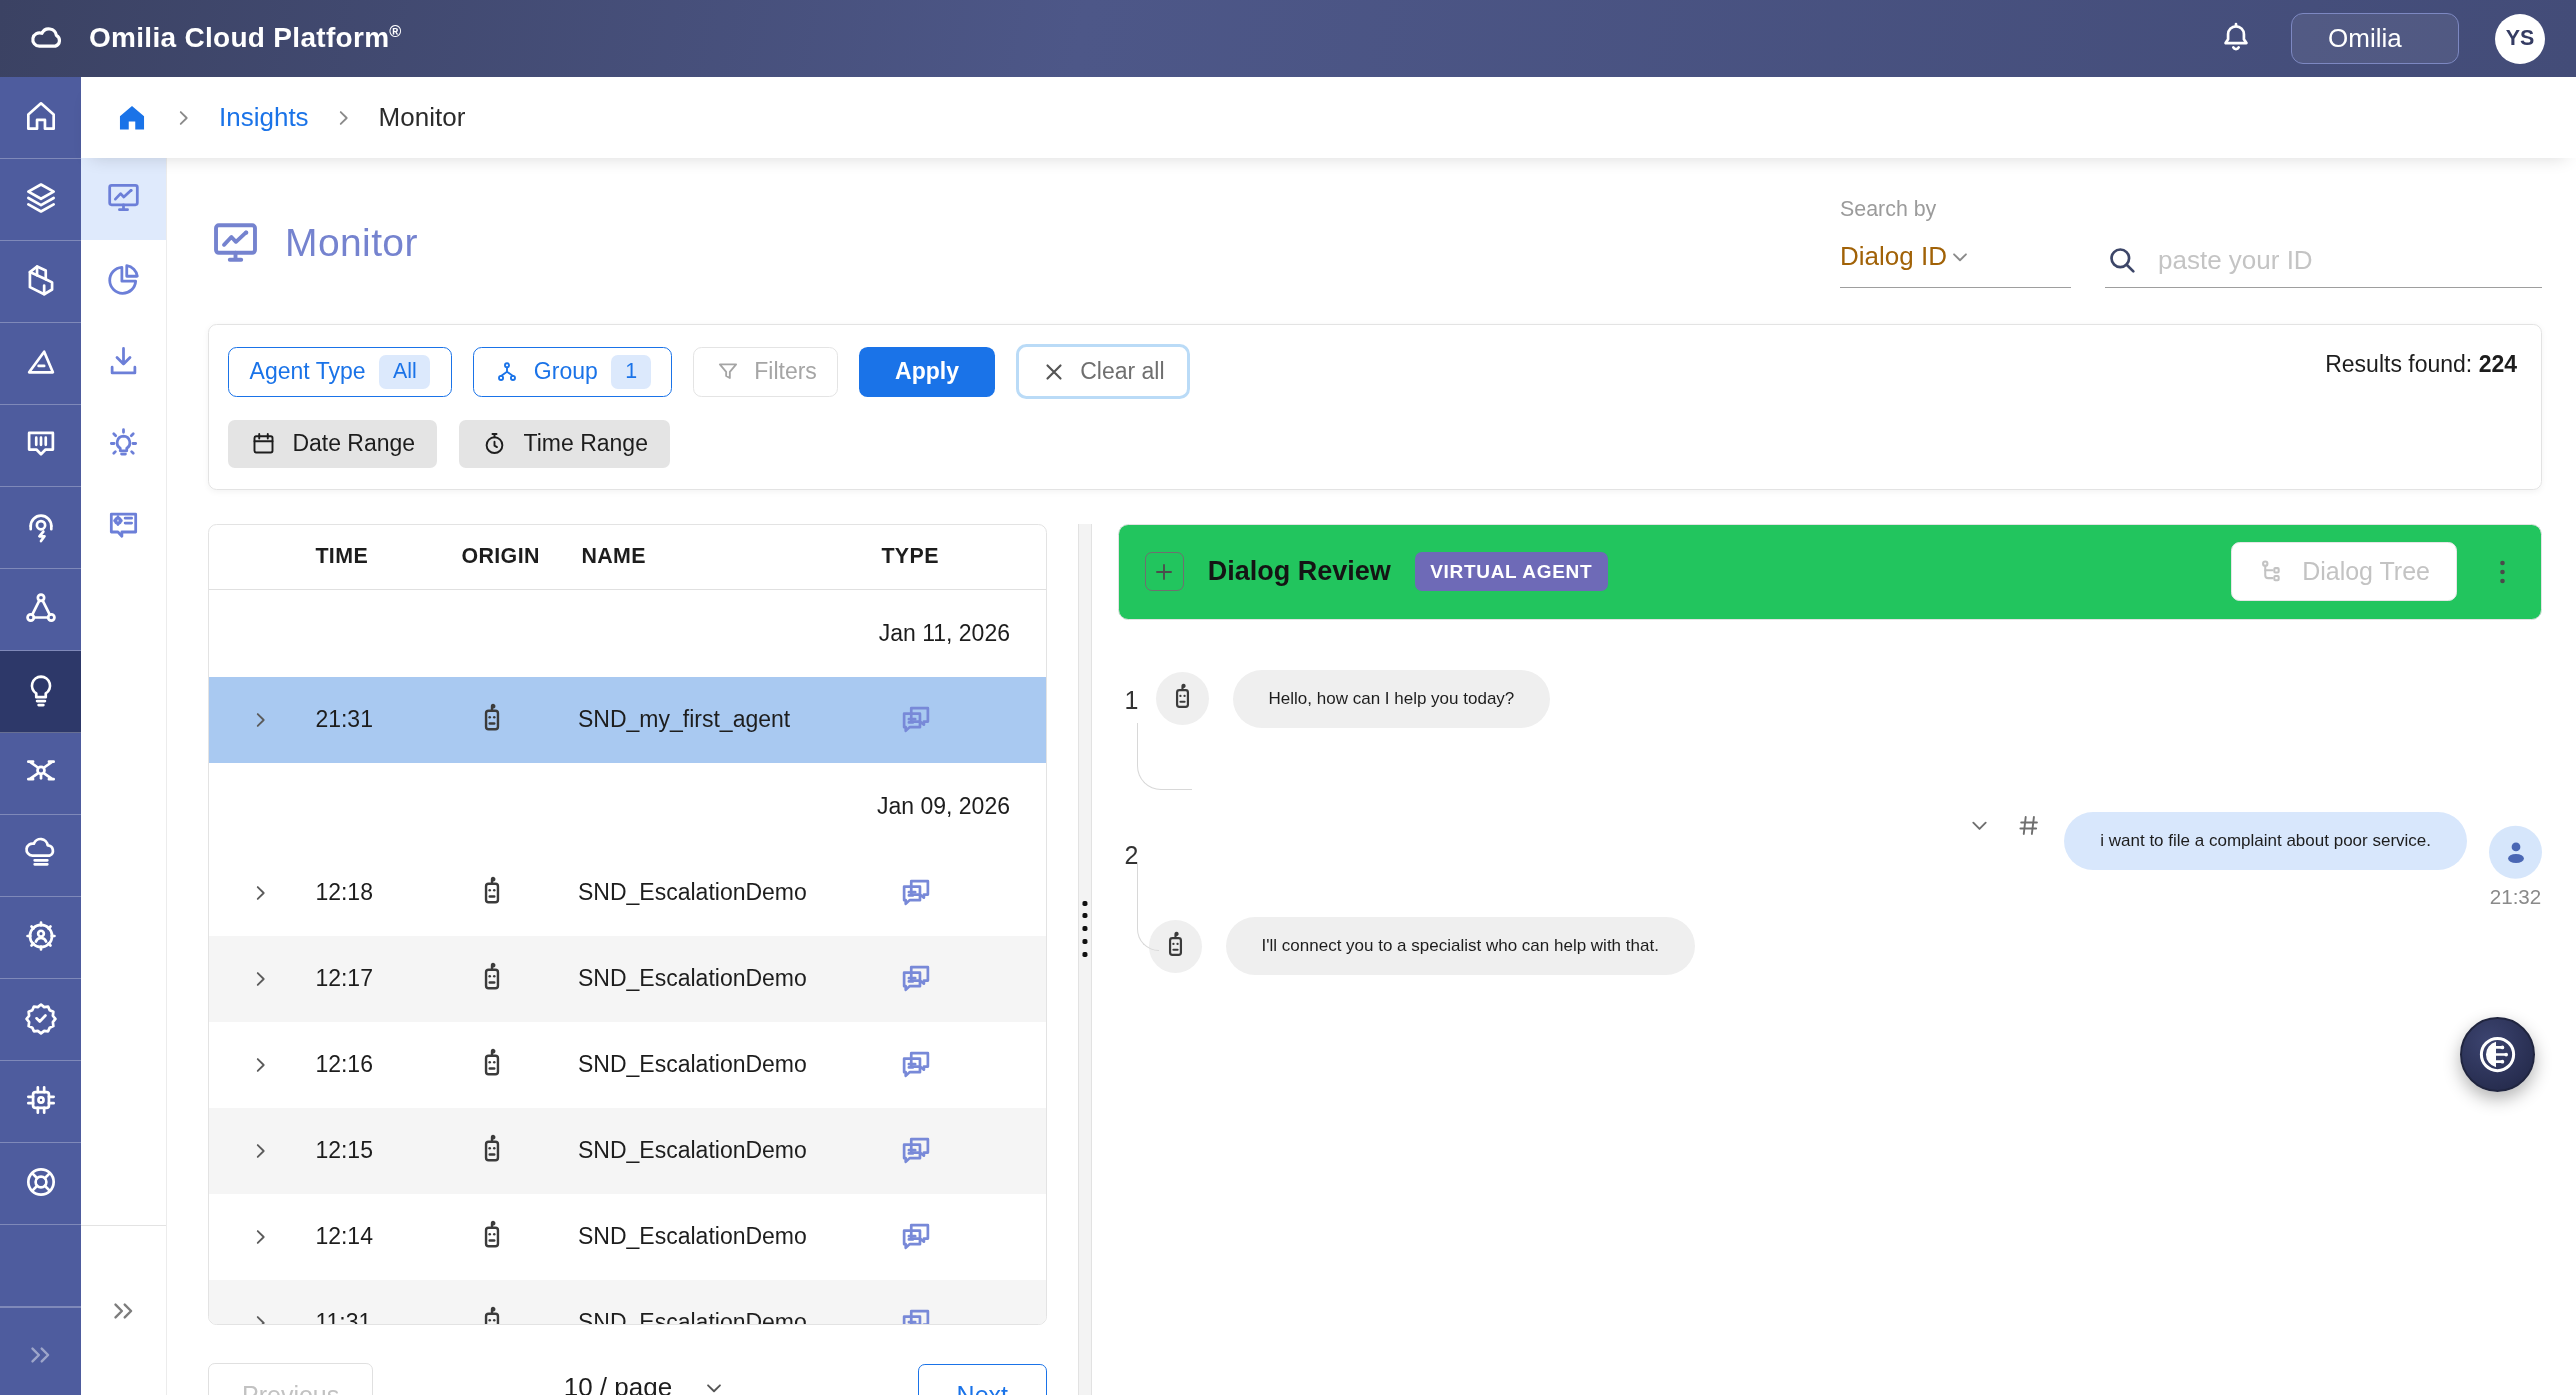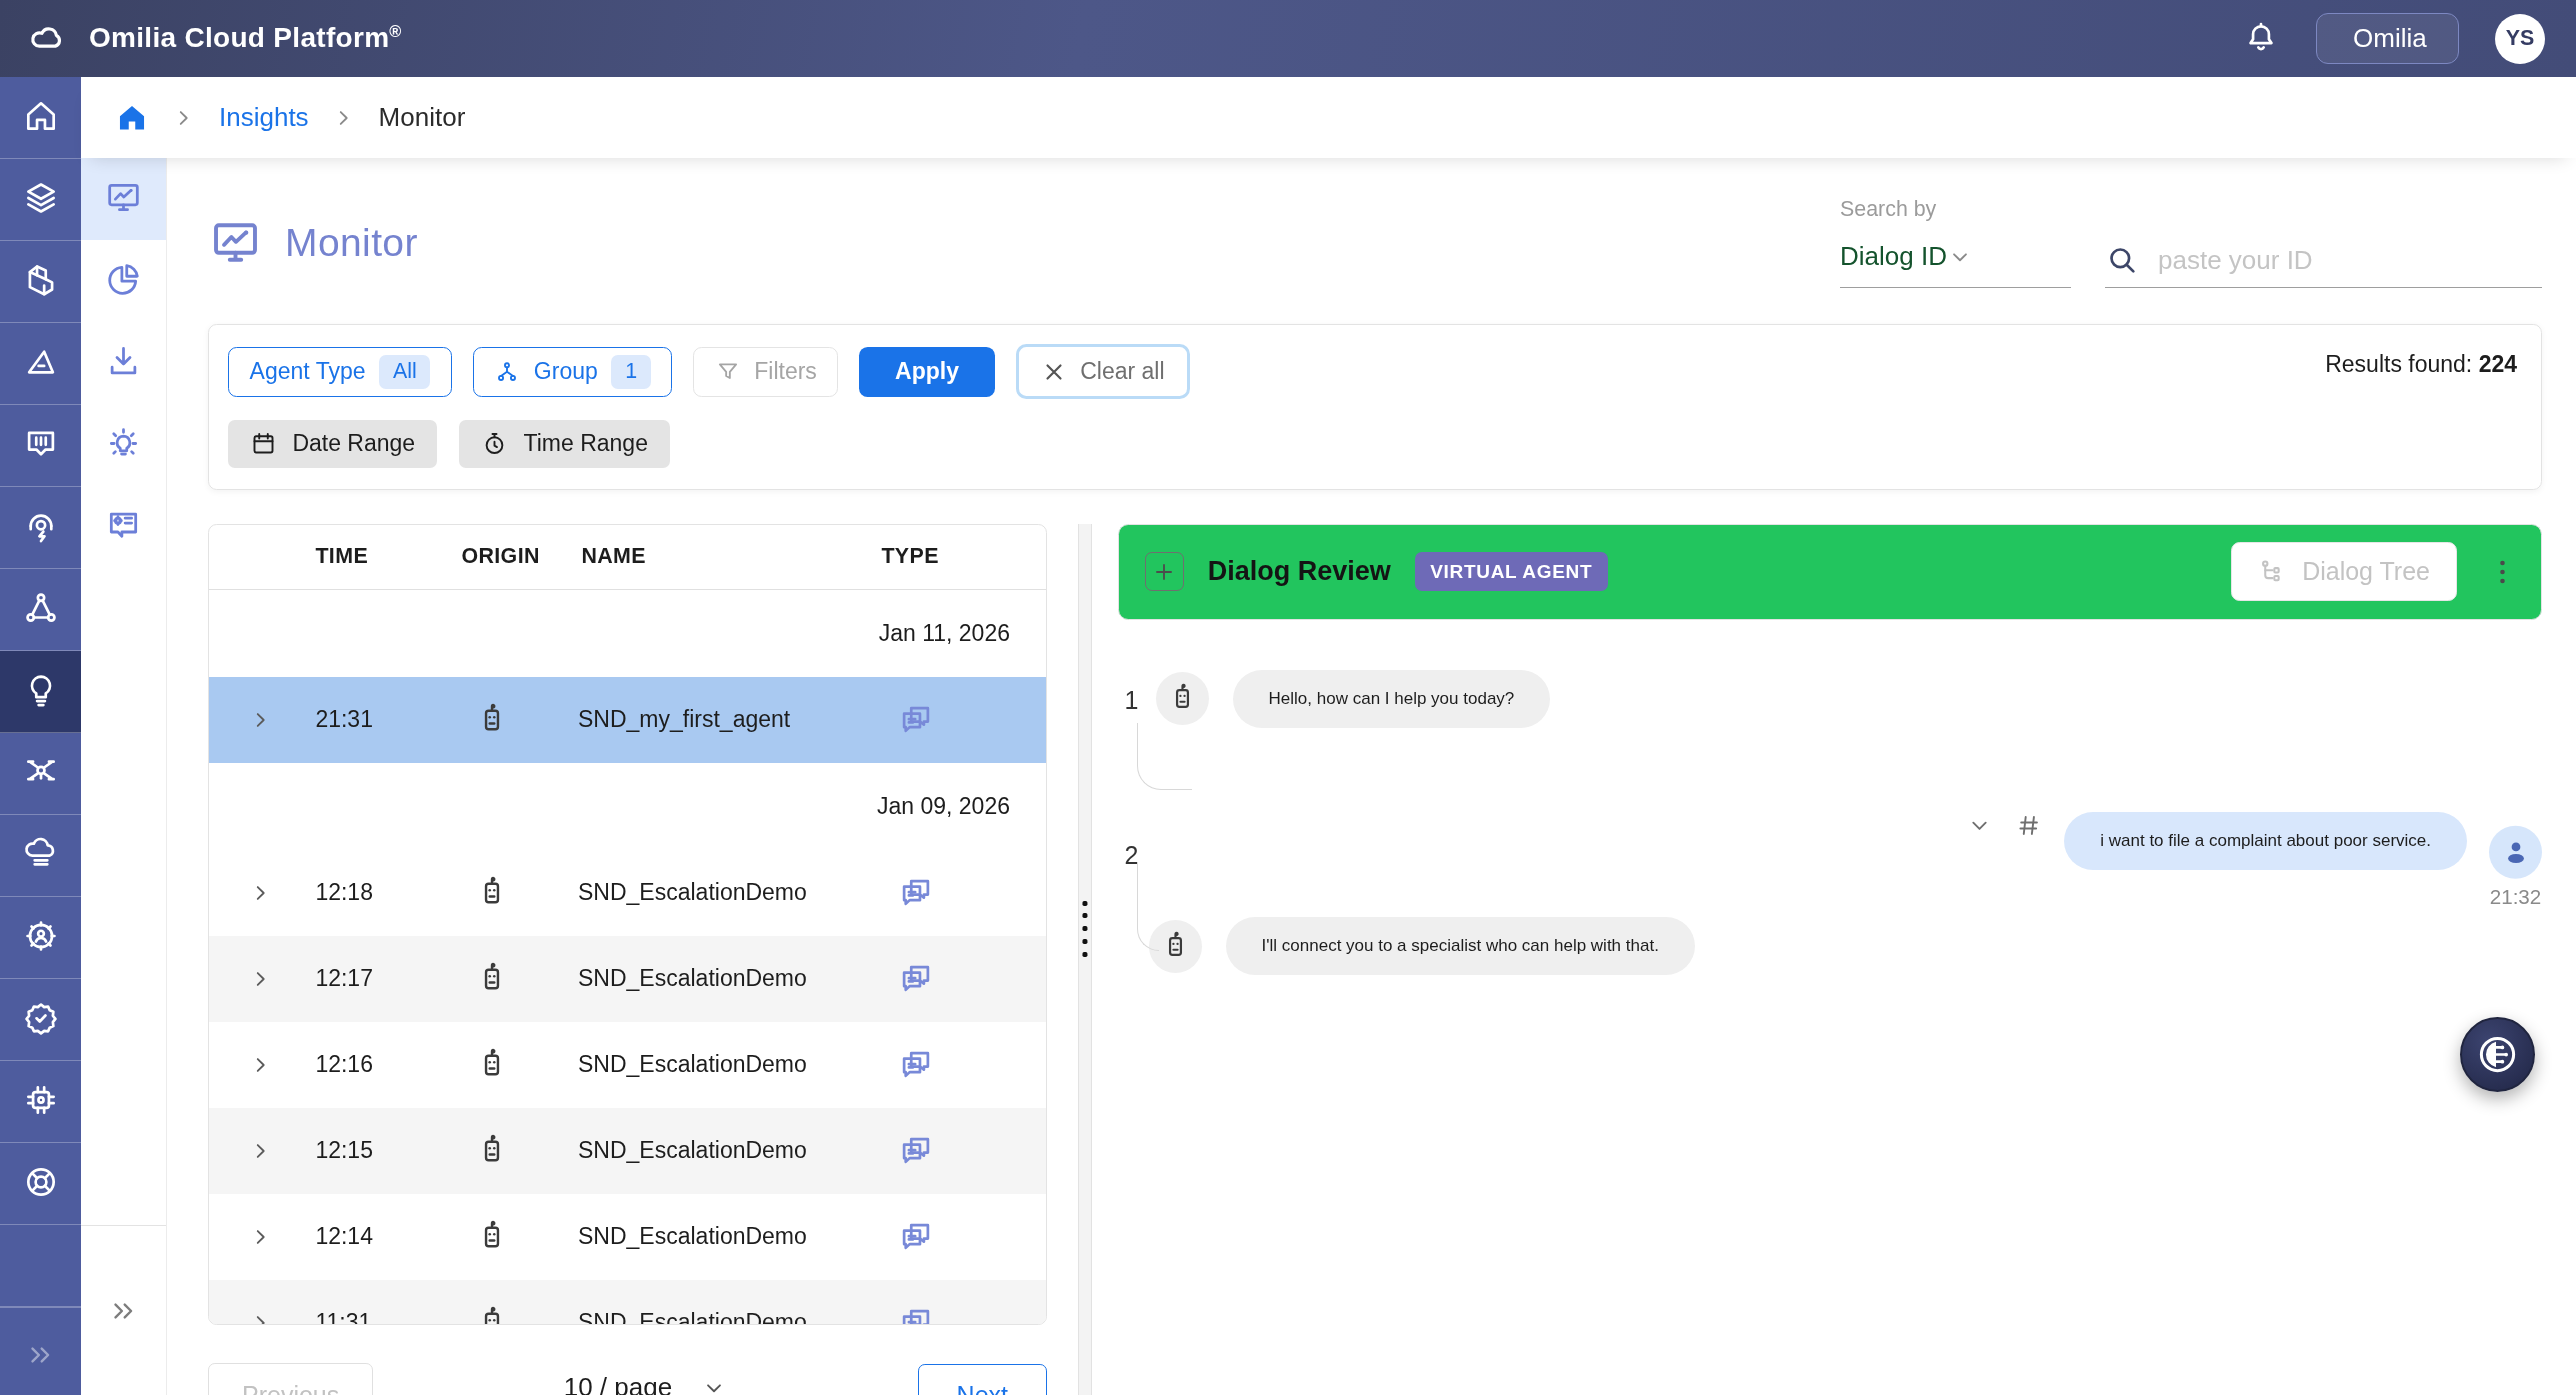--- a/index.html
+++ b/index.html
@@ -18,21 +18,21 @@
     color:#fff; padding:0 31px 0 22px;
   }
   .brand { display:flex; align-items:center; gap:17px; }
   .brand svg { width:50px; height:38px; }
   .brand-name { font-size:28px; font-weight:700; letter-spacing:0.3px; }
   .brand-name sup { font-size:16.3px; font-weight:700; }
   .topbar-right { margin-left:auto; display:flex; align-items:center; gap:36px; }
   .bell-btn { width:38px; height:38px; color:#fff; cursor:pointer; }
   .bell-btn svg { width:38px; height:38px; }
   .org-btn {
-    width:143px; height:51px; border:1.7px solid #7d88c2; border-radius:12px;
+    width:168px; height:51px; border:1.7px solid #7d88c2; border-radius:12px;
     background:rgba(255,255,255,.07); color:#fff; font-size:26px;
     display:flex; align-items:center; padding-left:36px; cursor:pointer;
   }
   .avatar {
     width:50px; height:50px; border-radius:50%; background:#fff; color:#353c63;
     font-size:21.4px; font-weight:700; display:flex; align-items:center; justify-content:center; cursor:pointer;
   }
 
   
   .shell { flex:1; display:flex; min-height:0; }
@@ -86,21 +86,21 @@
   .page-title-wrap svg { width:55px; height:55px; }
   .page-title { font-size:39px; font-weight:500; letter-spacing:0.4px; }
 
   .search-area { margin-left:auto; width:702px; }
   .search-by-label { font-size:21.4px; color:#9b9b9b; }
   .search-controls { display:flex; gap:34px; margin-top:19px; }
   .field-select {
     width:231px; border-bottom:1.7px solid #9e9e9e; display:flex; align-items:center;
     padding-bottom:15.4px; cursor:pointer;
   }
-  .field-select .val { font-size:26px; color:#14532d; }
+  .field-select .val { font-size:26px; color:#a16207; }
   .field-select svg { width:26px; height:26px; color:#8a8a8a; margin-left:auto; }
   .search-input {
     flex:1; border-bottom:1.7px solid #9e9e9e; display:flex; align-items:center; gap:19px;
     padding-bottom:8px;
   }
   .search-input svg { width:34px; height:34px; color:#3d4668; }
   .search-input .ph { font-size:26px; color:#c4c4c4; }
 
   
   .filter-card {

